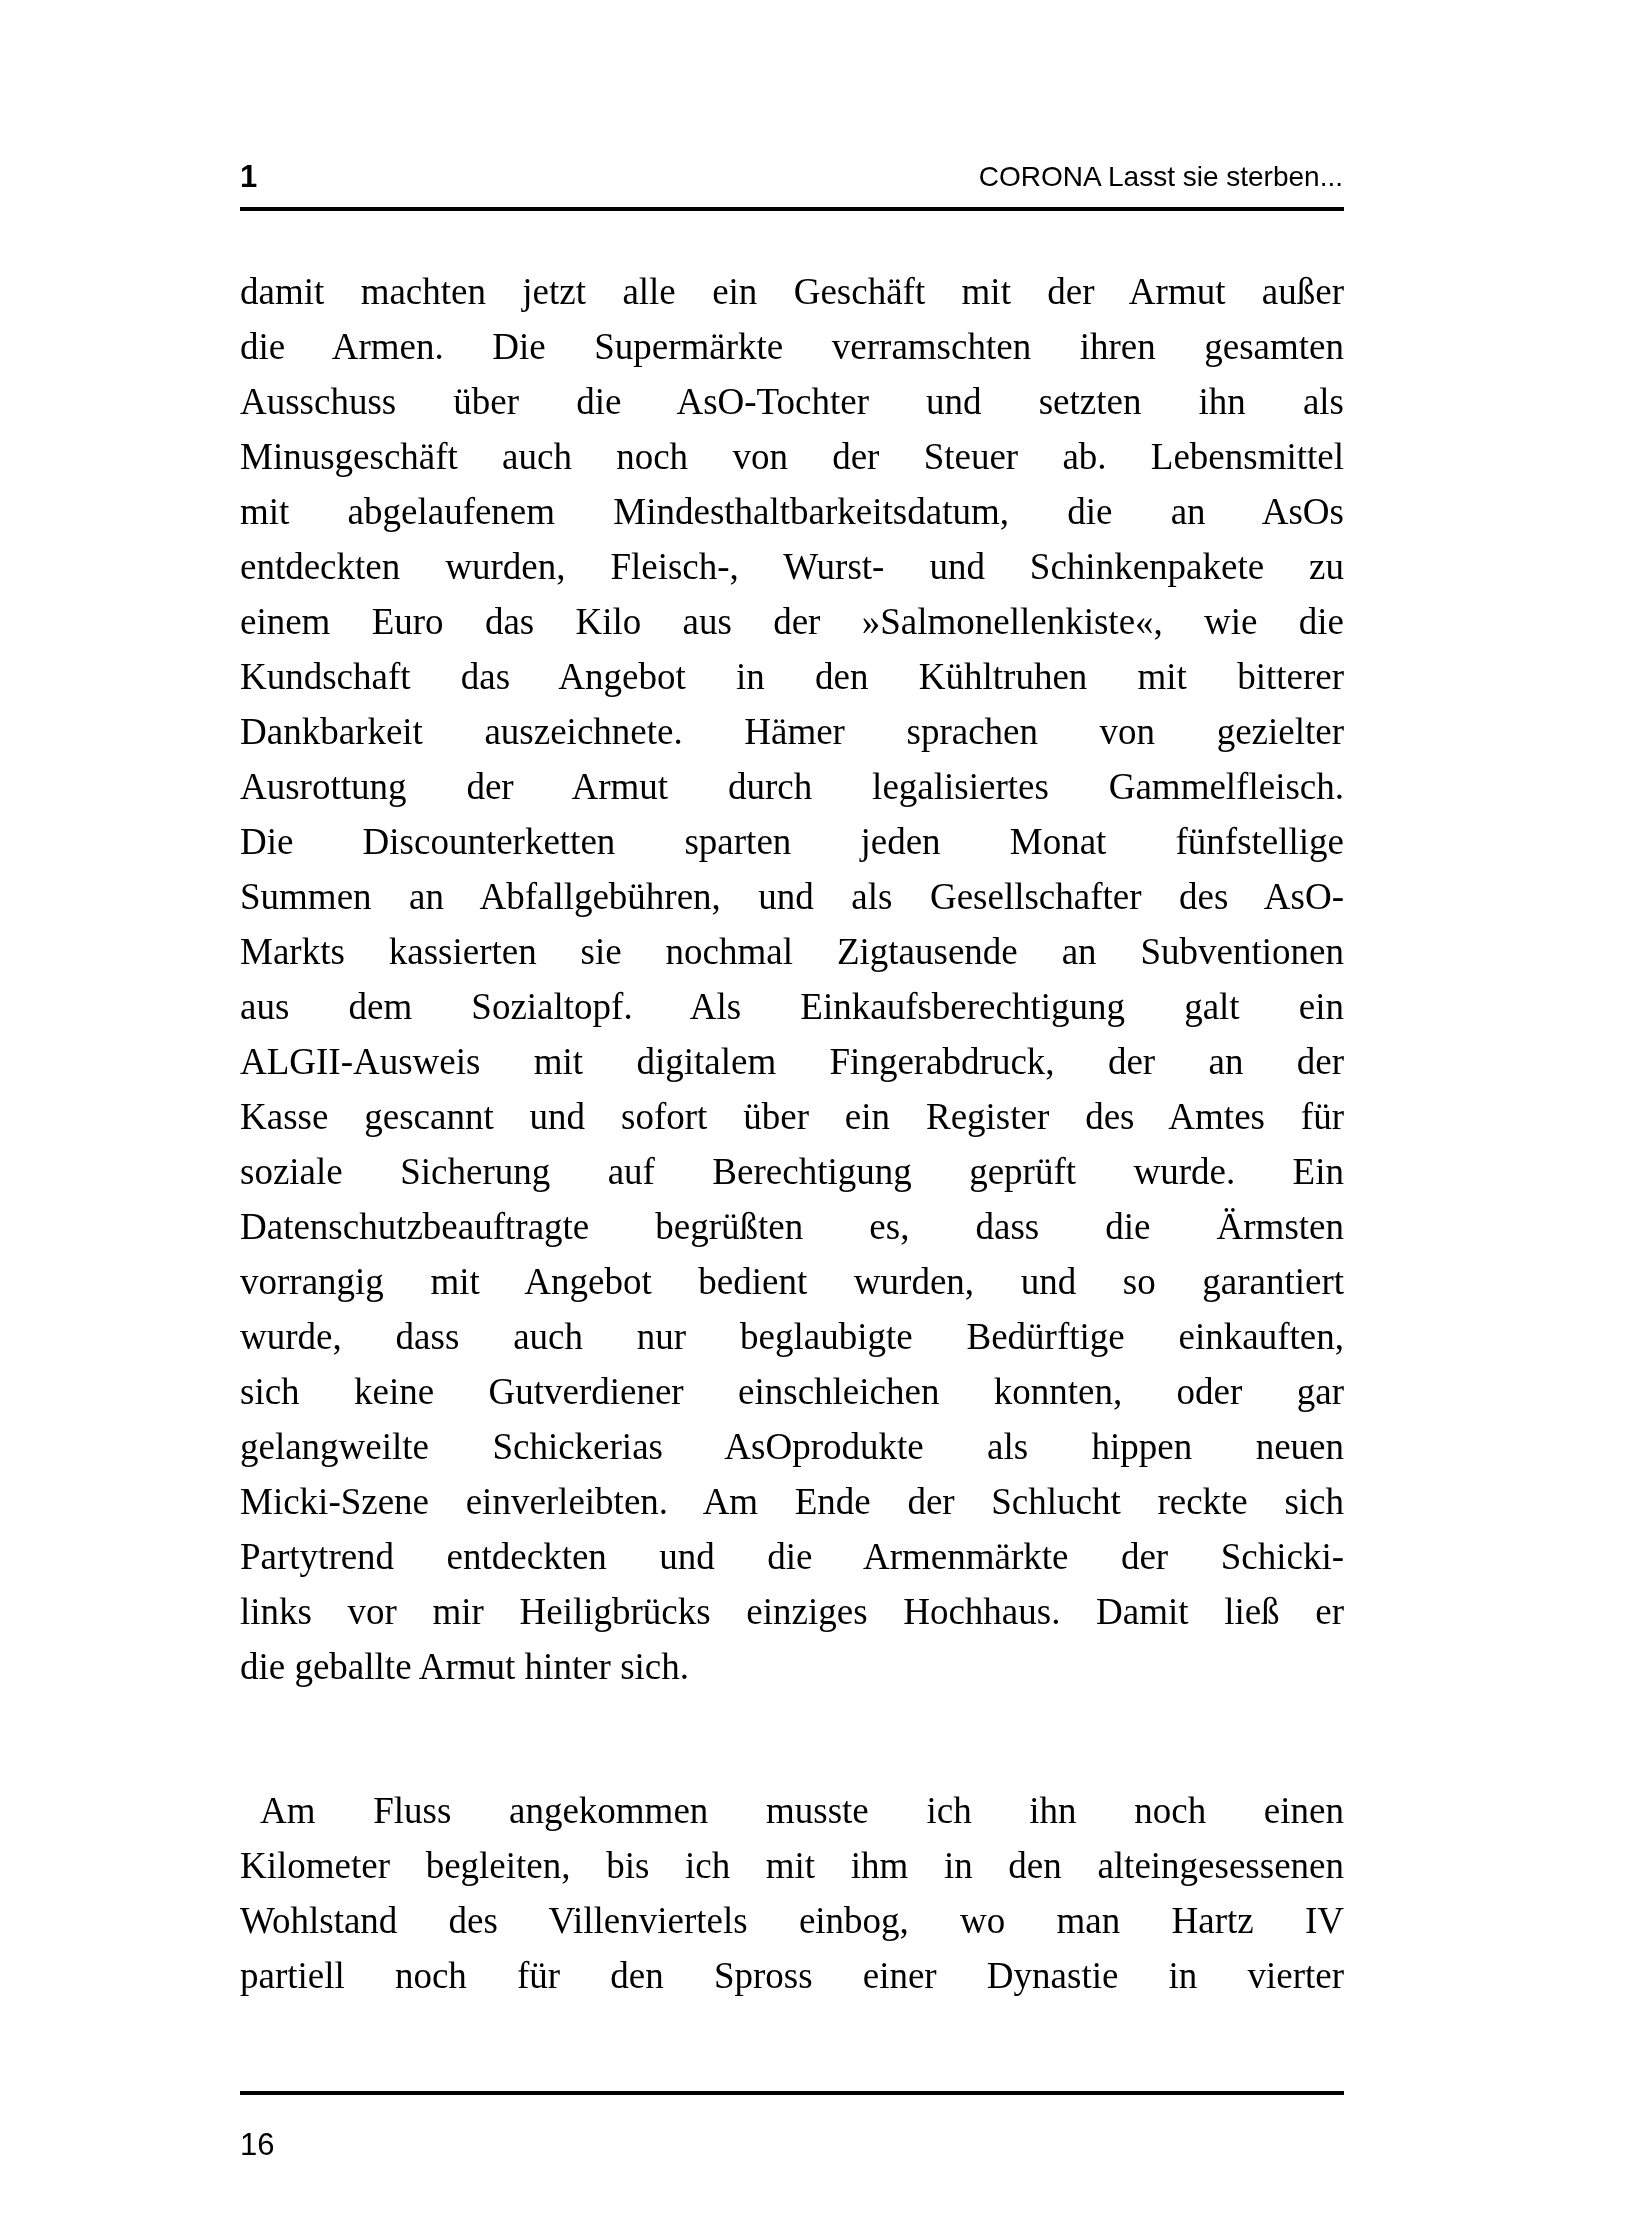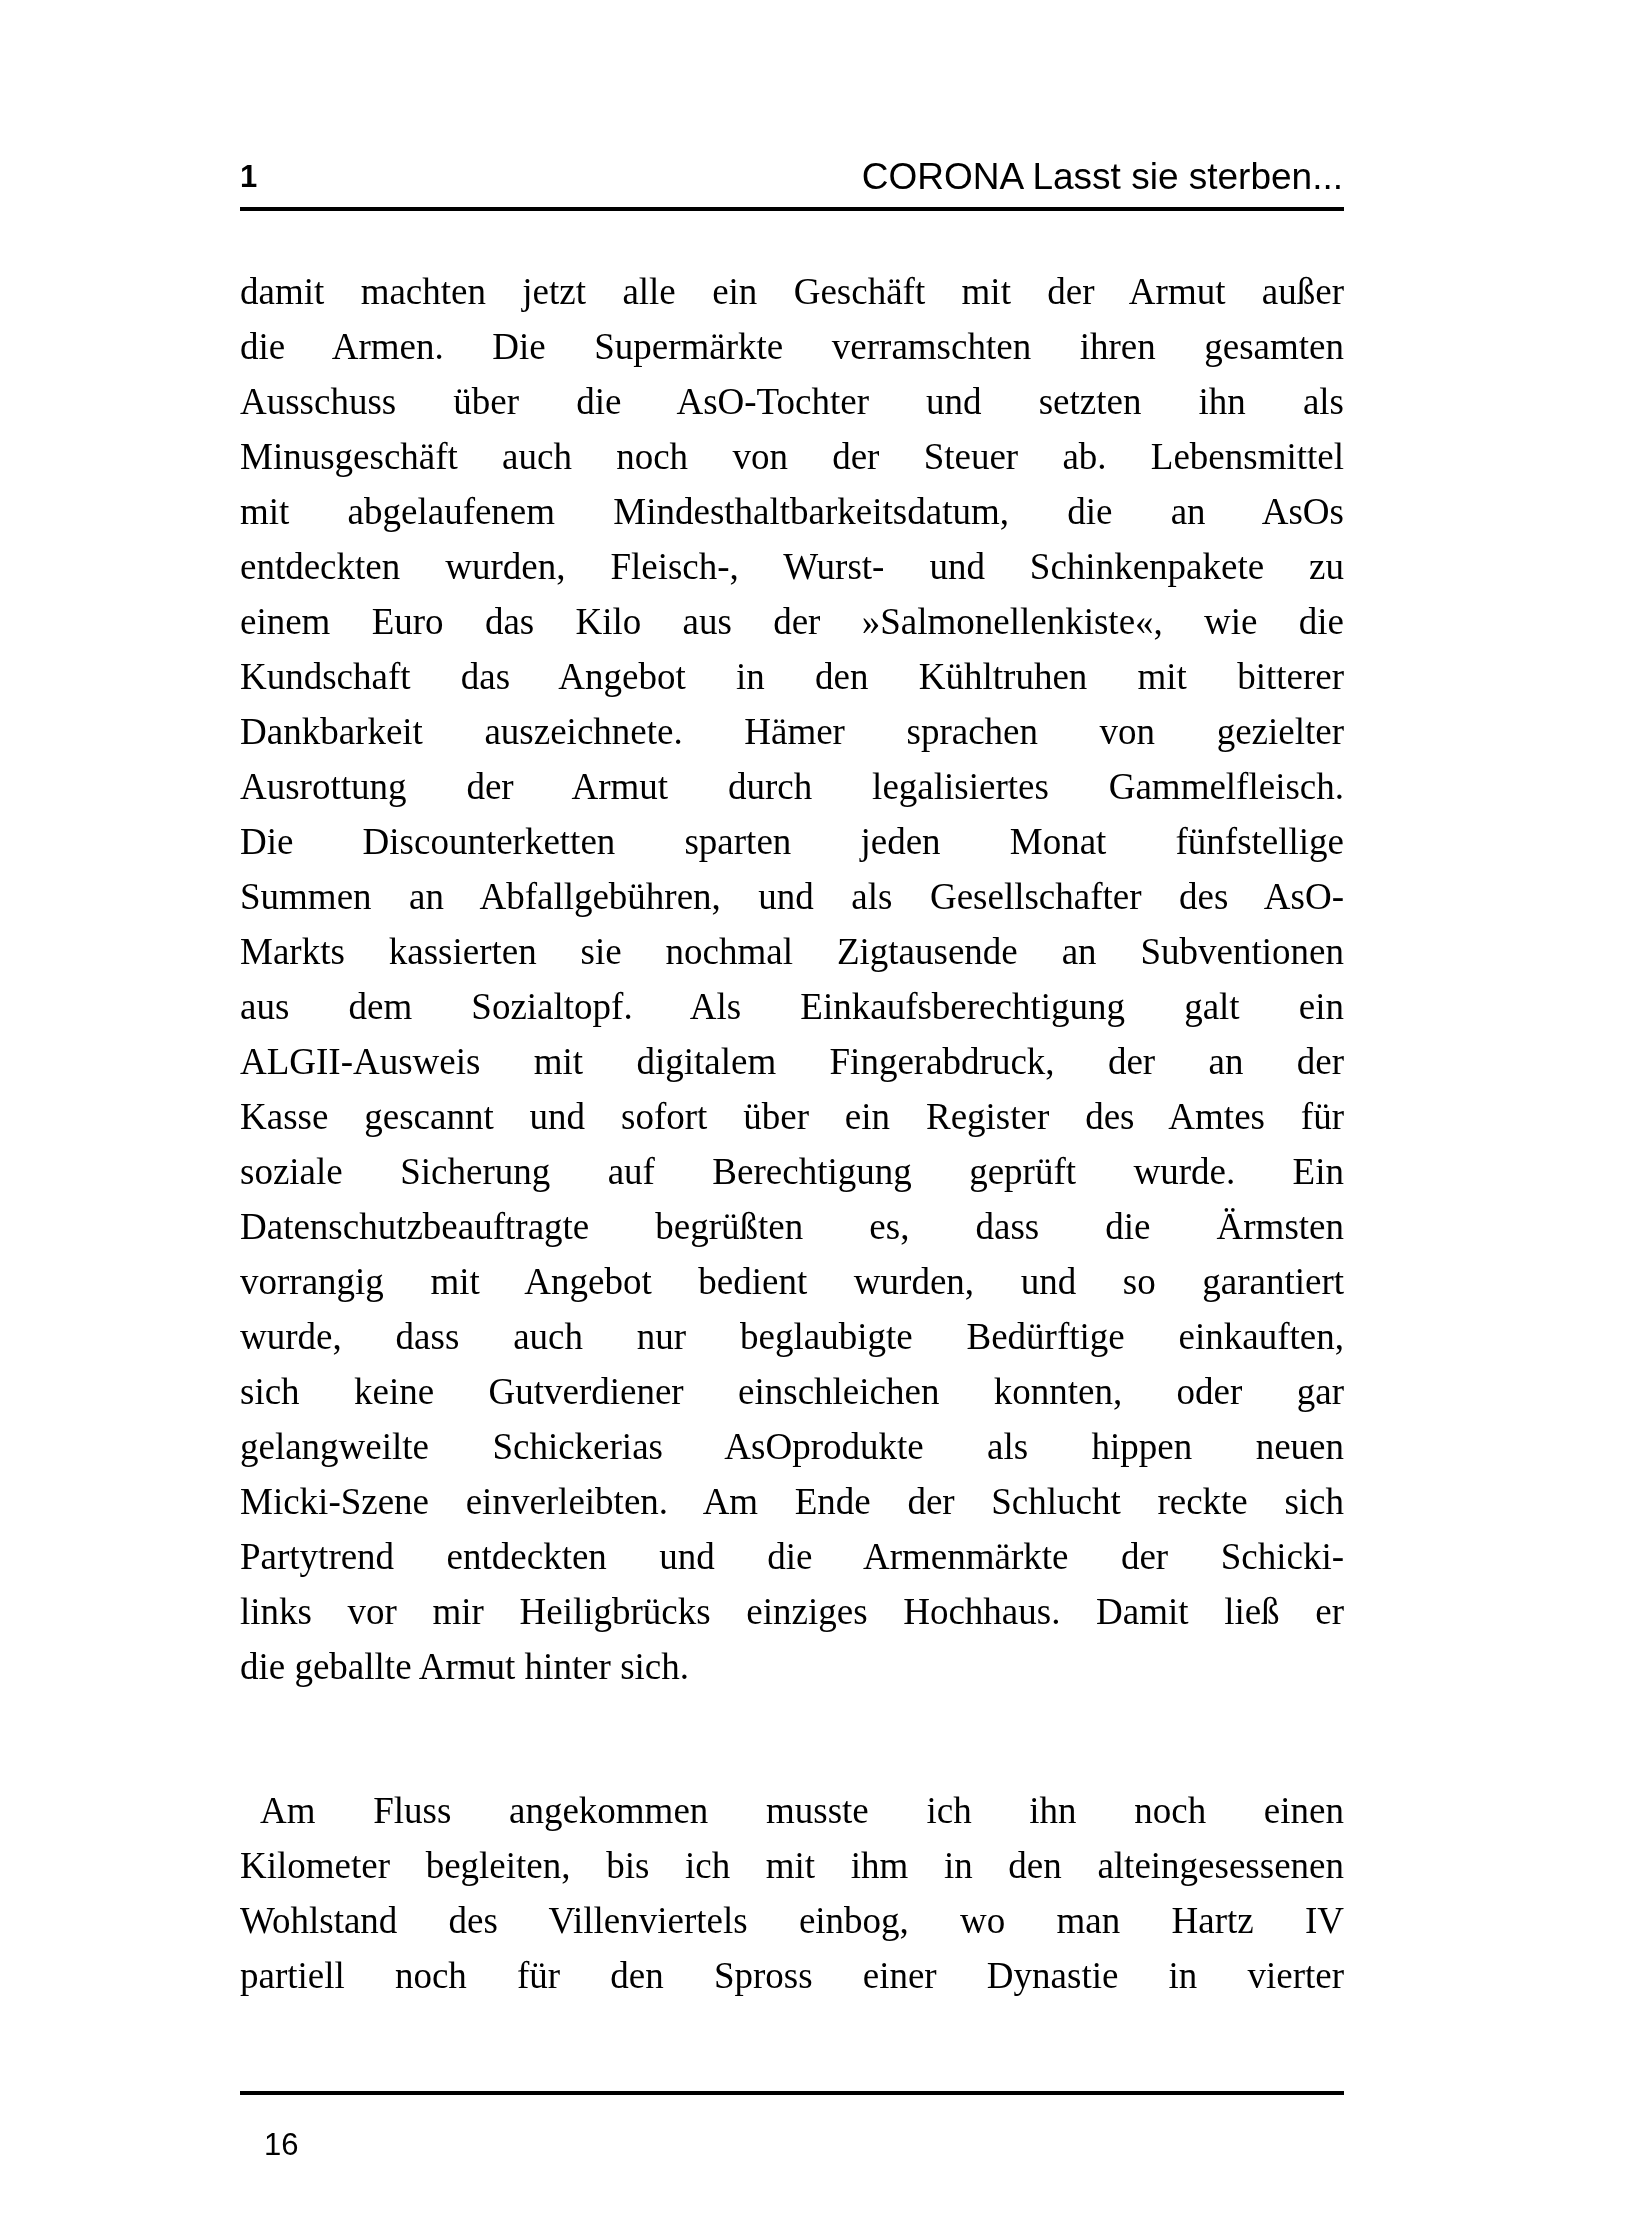--- a/index.html
+++ b/index.html
@@ -1,34 +1,34 @@
 <!DOCTYPE html>
 <html style="font-size:7px"><head>
 <meta charset="utf-8">
 <style>
   html, body { margin: 0; padding: 0; background: #ffffff; }
   body { width: 1651px; height: 2305px; position: relative; overflow: hidden; color: #000000; }
   .page { position: absolute; left: 0; top: 0; width: 1651px; height: 2305px; background: #ffffff; }
 
   .running-head { position: absolute; left: 240px; top: 161px; width: 1103px; height: 31px; }
   .head-num { position: absolute; left: 0; top: 0; font-family: "Liberation Sans", sans-serif; font-weight: bold; font-size: 31px; line-height: 31px; white-space: nowrap; }
-  .head-title { position: absolute; right: 0; top: 0; font-family: "Liberation Sans", sans-serif; font-weight: normal; font-size: 37px; line-height: 31px; white-space: nowrap; }
+  .head-title { position: absolute; right: 0; top: 0; font-family: "Liberation Sans", sans-serif; font-weight: normal; font-size: 28px; line-height: 31px; white-space: nowrap; }
 
   .rule { position: absolute; left: 240px; width: 1104px; height: 3.5px; background: #000000; }
   .rule-top { top: 207px; }
   .rule-bottom { top: 2091px; }
 
   .para { position: absolute; left: 240px; width: 1104px; font-family: "Liberation Serif", serif; font-size: 37px; line-height: 55px; }
   .para-1 { top: 264px; }
   .para-2 { top: 1783px; }
   .line { display: block; height: 55px; white-space: nowrap; text-align: justify; text-align-last: justify; overflow: visible; }
   .line.last { text-align: right; text-align-last: left; }
   .line.indent { padding-left: 20px; }
 
-  .folio { position: absolute; left: 240px; top: 2129px; font-family: "Liberation Sans", sans-serif; font-size: 31px; line-height: 31px; white-space: nowrap; margin-left: 24px; }
+  .folio { position: absolute; left: 240px; top: 2129px; font-family: "Liberation Sans", sans-serif; font-size: 31px; line-height: 31px; white-space: nowrap; }
 </style>
 </head>
 <body>
 
 <div class="page">
 
   <div class="running-head">
     <span class="head-num">1</span>
     <span class="head-title">CORONA Lasst sie sterben...</span>
   </div>

